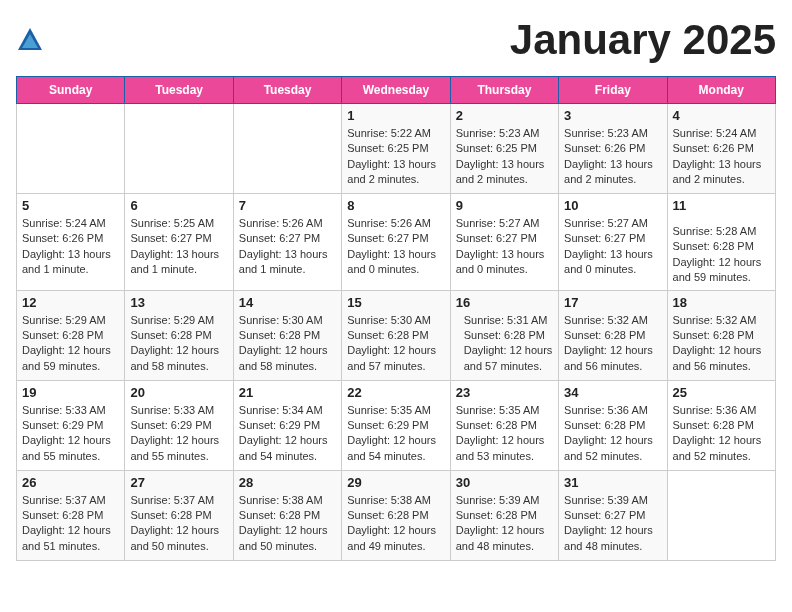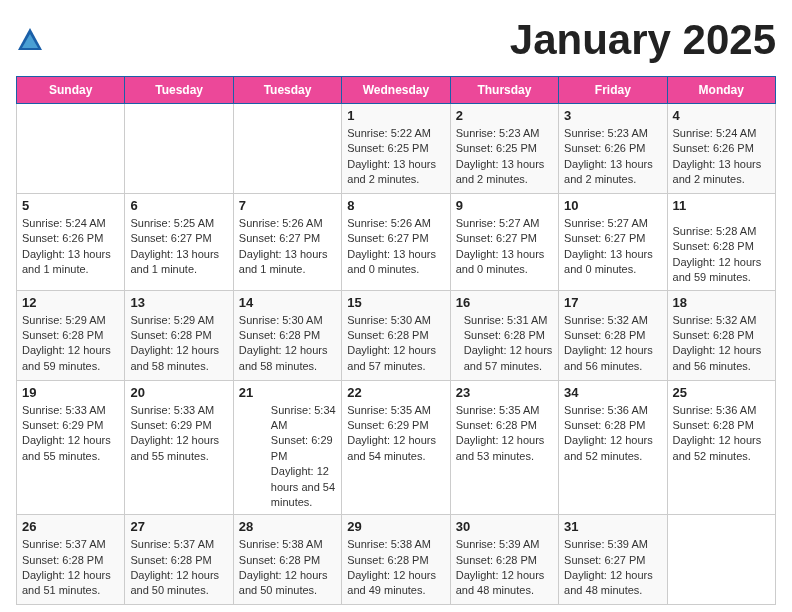--- a/index.html
+++ b/index.html
@@ -246,21 +246,21 @@
 Daylight: 12 hours and 55 minutes.</div>
         </td>
         <td>
           <div class="day-number">20</div>
           <div class="day-info" style="white-space: pre-line;">Sunrise: 5:33 AM
 Sunset: 6:29 PM
 Daylight: 12 hours and 55 minutes.</div>
         </td>
         <td>
           <div class="day-number">21</div>
-          <div class="day-info" style="white-space: pre-line; margin-left: 32px;">Sunrise: 5:34 AM
+          <div class="day-info" style="white-space: pre-line;">Sunrise: 5:34 AM
 Sunset: 6:29 PM
 Daylight: 12 hours and 54 minutes.</div>
         </td>
         <td>
           <div class="day-number">22</div>
           <div class="day-info" style="white-space: pre-line;">Sunrise: 5:35 AM
 Sunset: 6:29 PM
 Daylight: 12 hours and 54 minutes.</div>
         </td>
         <td>

